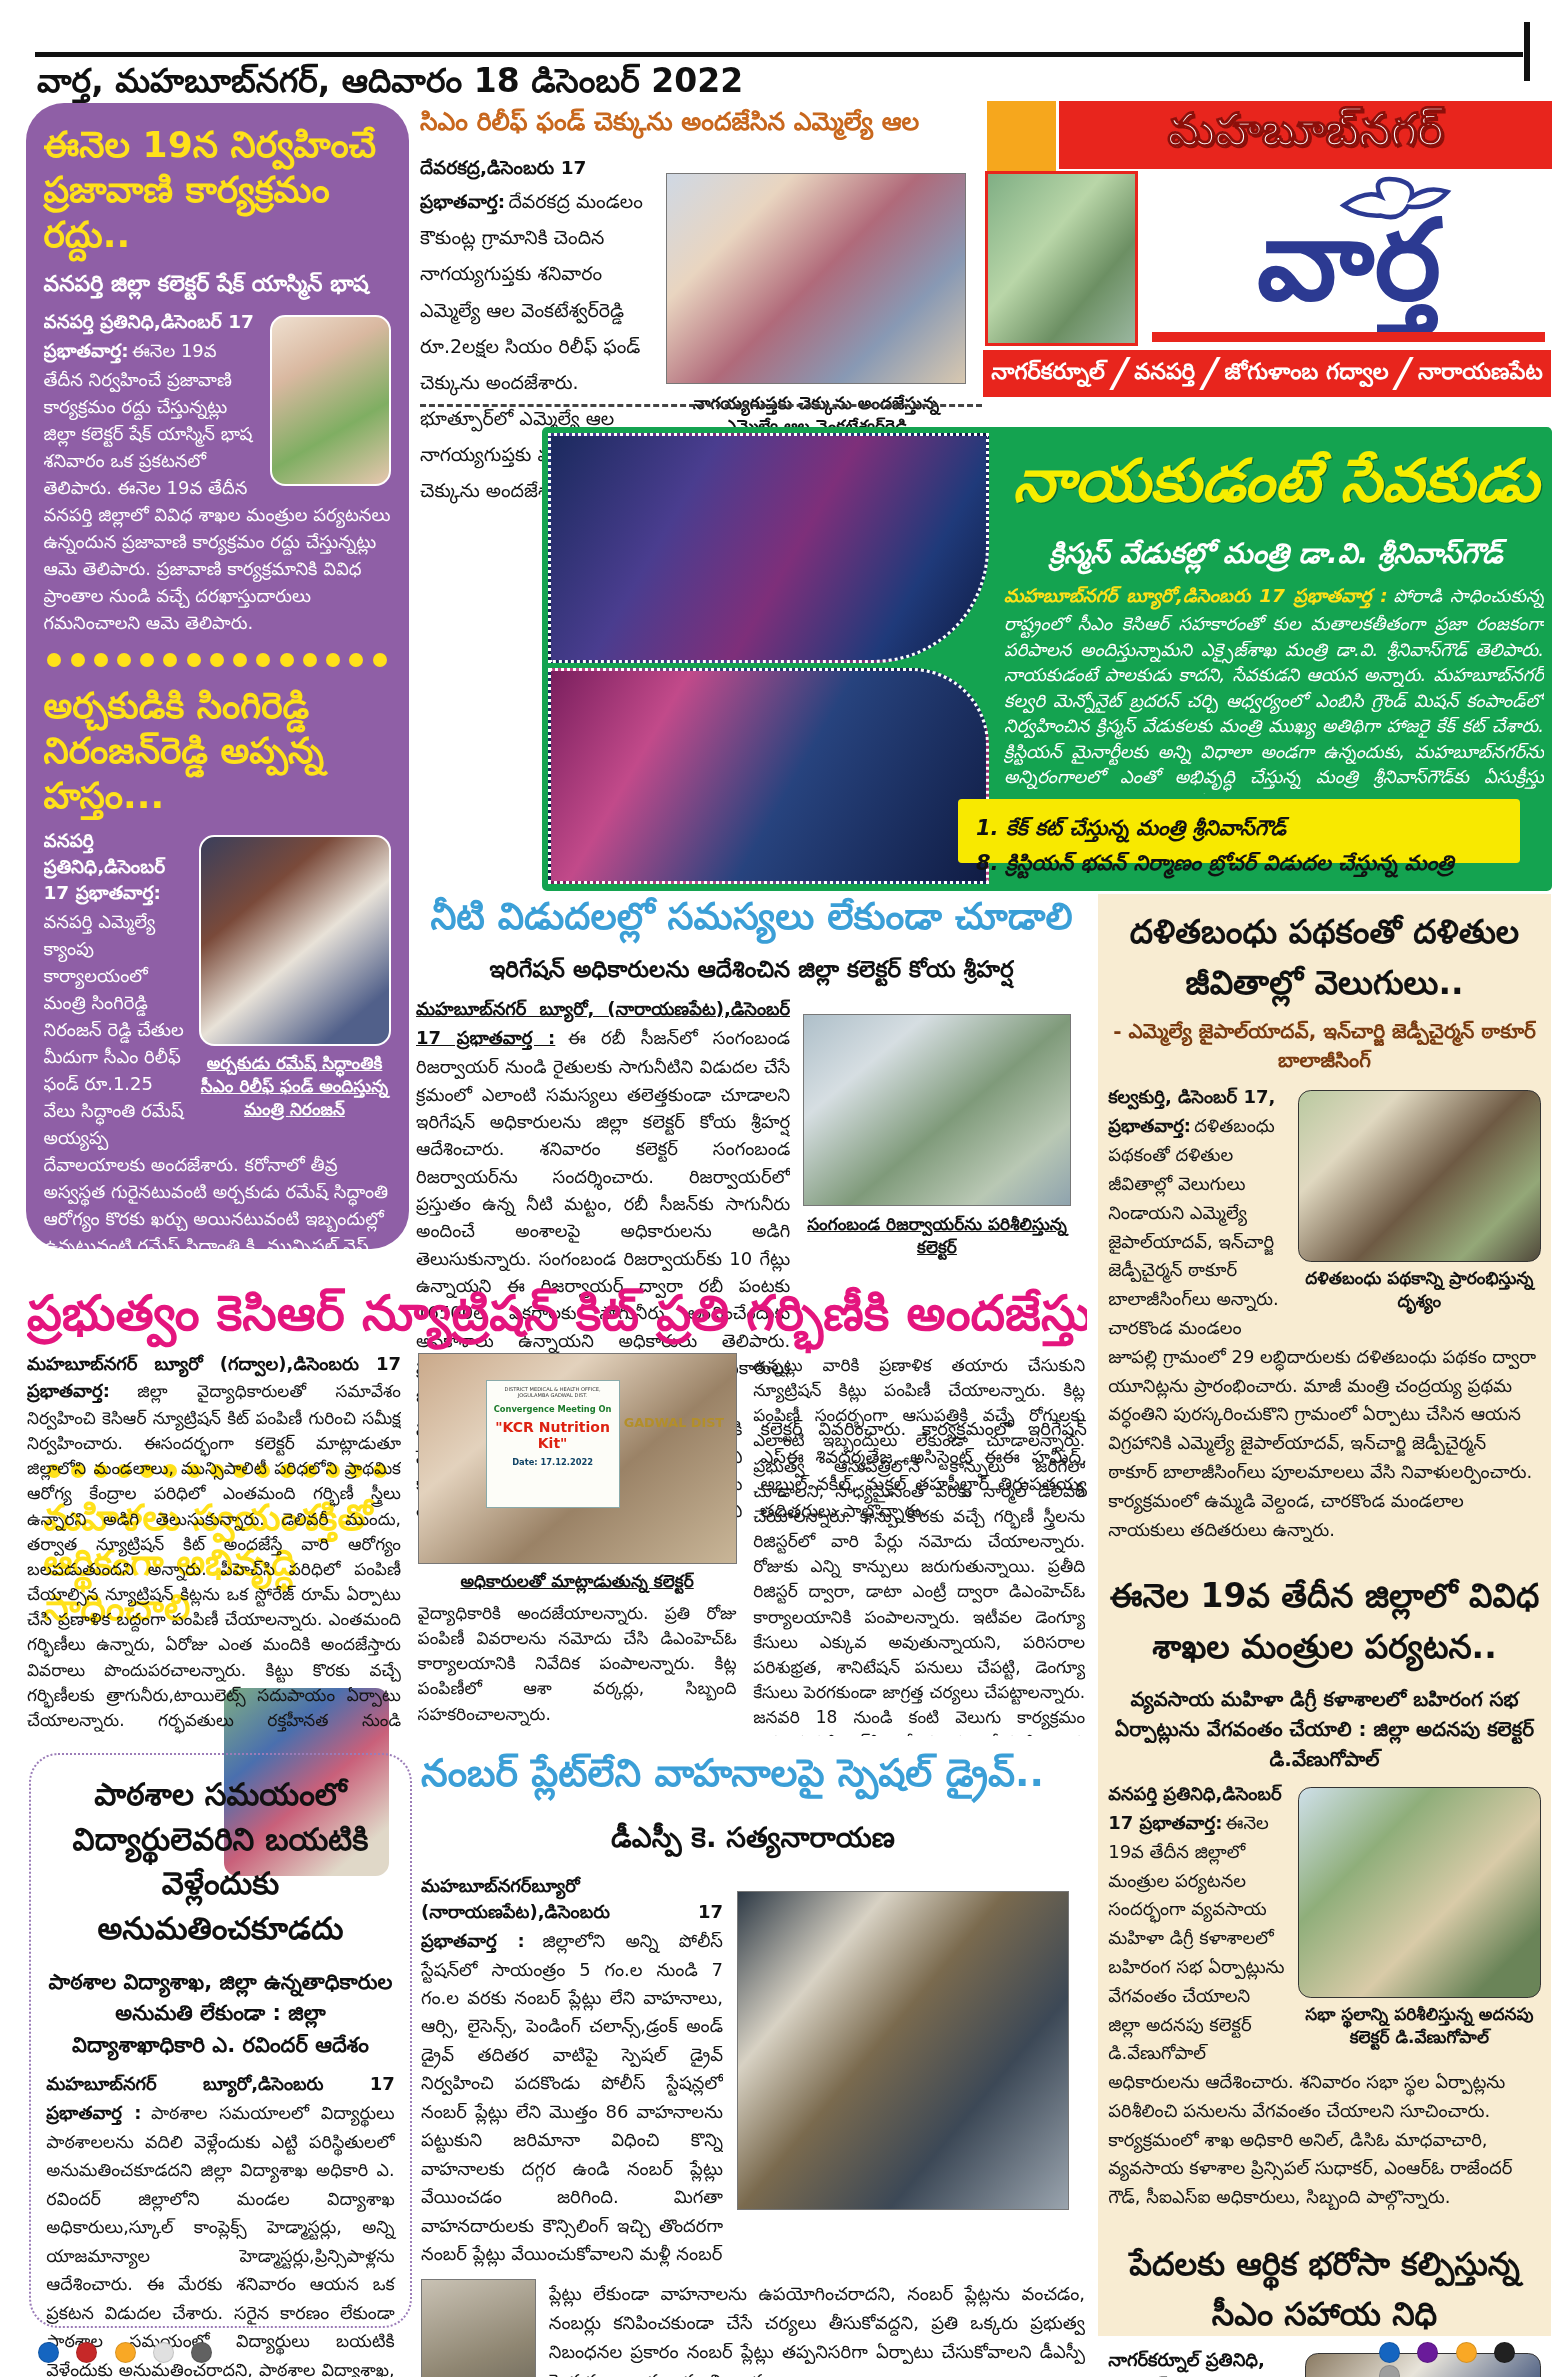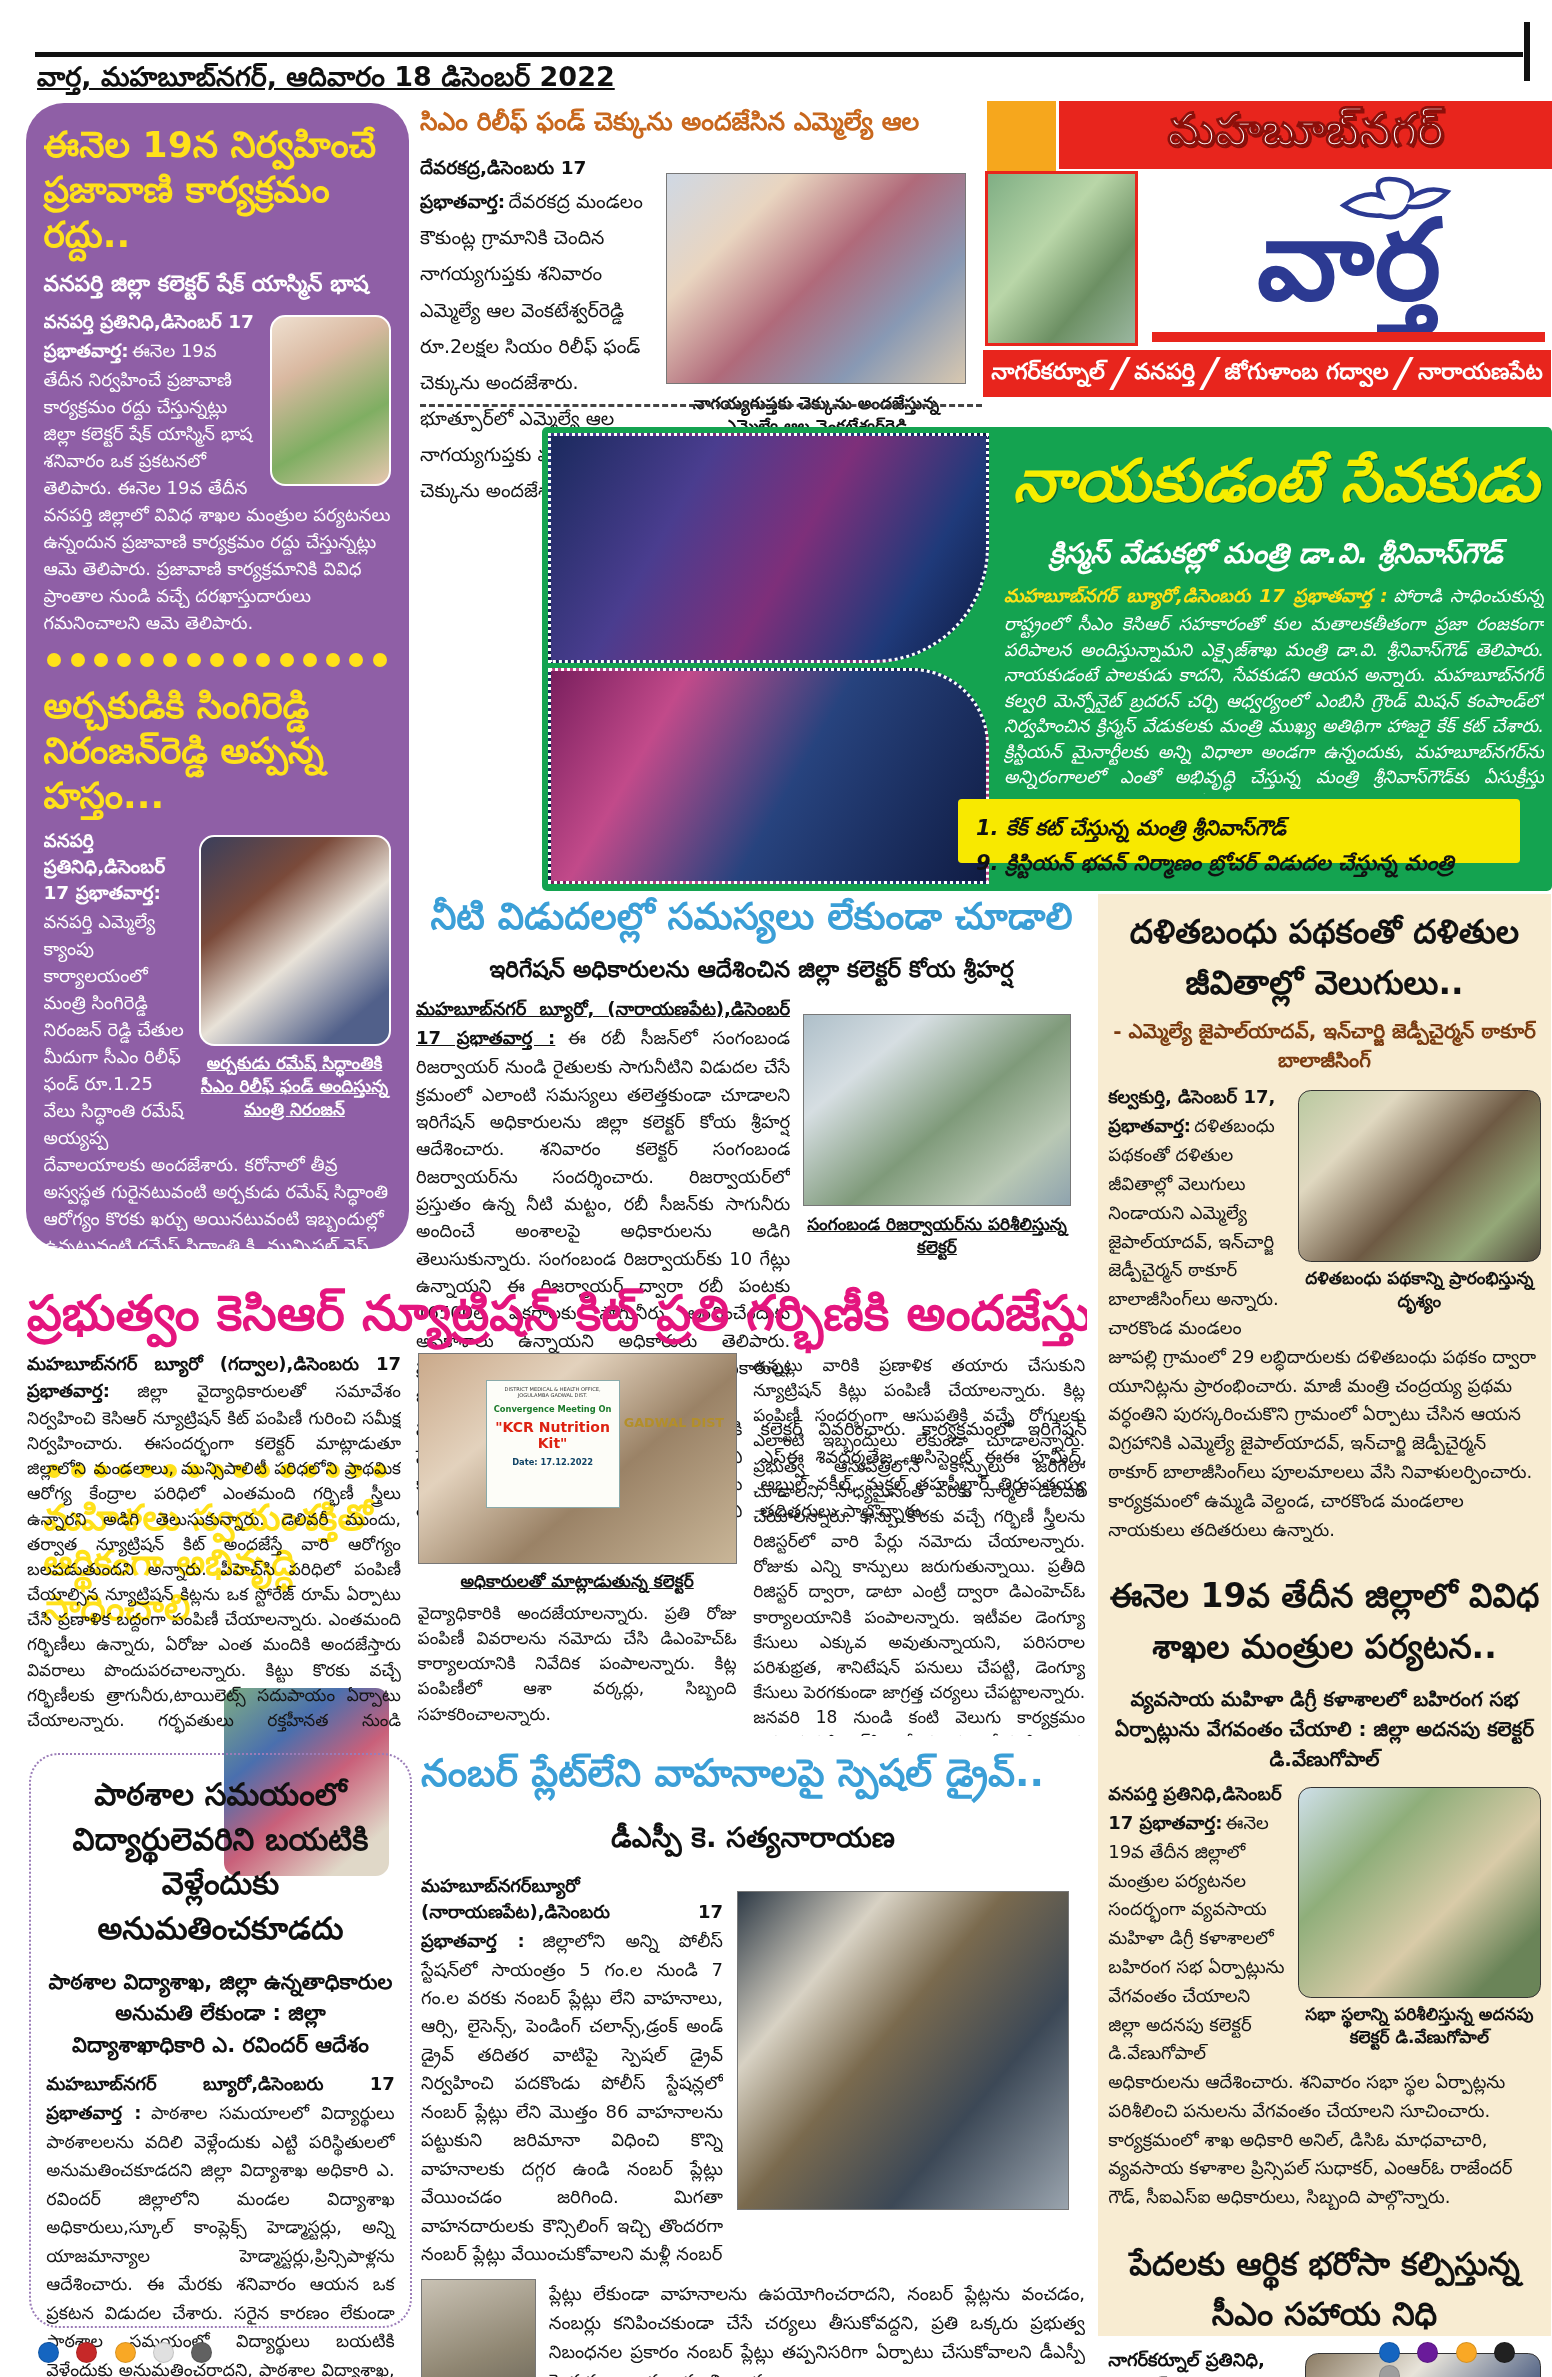--- a/index.html
+++ b/index.html
@@ -49,21 +49,21 @@
   .footer-dot{width:19px;height:19px;border-radius:50%;display:inline-block;margin-right:14px;border:0.6px solid #00000022;}
   figure{margin:16px;}
 </style>
 </head>
 <body>
 
 <div id="page">
 
   <div class="abs" style="left:35px;top:52px;width:1488px;height:4.5px;background:#111;"></div>
   <div class="abs" style="left:1524px;top:22px;width:6.4px;height:59px;background:#111;"></div>
-  <div class="abs b" style="left:37px;top:61px;width:766px;font-size:27px;text-decoration:underline;">వార్త, మహబూబ్‌నగర్, ఆదివారం 18 డిసెంబర్ 2022</div>
+  <div class="abs b" style="left:37px;top:61px;width:766px;font-size:33px;">వార్త, మహబూబ్‌నగర్, ఆదివారం 18 డిసెంబర్ 2022</div>
 
   <div class="abs mh-orange" style="left:987px;top:101px;width:69px;height:245px;"></div>
   <div class="abs mh-red" style="left:1059px;top:101px;width:493px;height:68px;display:flex;align-items:center;justify-content:center;">
     <span class="mh-title" style="font-size:45px;white-space:nowrap;">మహబూబ్‌నగర్</span>
   </div>
   <div class="abs ph green" style="left:985px;top:171px;width:153px;height:175px;border:3.2px solid #e8251d;"></div>
   <div class="abs" style="left:1146px;top:171px;width:406px;height:175px;background:#fff;">
     <svg class="abs" style="left:192px;top:-3.8px;width:115px;height:61px;" viewBox="0 0 100 54">
       <path d="M4 34 Q24 20 37 26 Q28 8 50 11 Q68 14 64 27 Q78 16 96 22 Q82 38 61 35 Q54 48 37 43 Q18 44 4 34 Z" fill="#ffffff" stroke="#2c3a92" stroke-width="4"></path>
     </svg>
@@ -179,21 +179,21 @@
 
     <div class="abs ctr ghead" style="left:466px;top:19px;width:536px;font-size:59px;white-space:nowrap;overflow:hidden;">నాయకుడంటే సేవకుడు</div>
     <div class="abs ctr gsub" style="left:466px;top:110px;width:536px;font-size:28px;white-space:nowrap;overflow:hidden;">క్రిస్మస్ వేడుకల్లో మంత్రి డా.వి. శ్రీనివాస్‌గౌడ్</div>
     <div class="abs jt" style="left:462px;top:156px;width:540px;height:211px;overflow:hidden;">
       <span class="gbyline" style="font-size:18.5px;">మహబూబ్‌నగర్ బ్యూరో,డిసెంబరు 17 ప్రభాతవార్త :</span>
       <span class="gbody" style="display:inline;font-size:18px;line-height:1.42;">పోరాడి సాధించుకున్న రాష్ట్రంలో సీఎం కెసిఆర్ సహకారంతో కుల మతాలకతీతంగా ప్రజా రంజకంగా పరిపాలన అందిస్తున్నామని ఎక్సైజ్‌శాఖ మంత్రి డా.వి. శ్రీనివాస్‌గౌడ్ తెలిపారు. నాయకుడంటే పాలకుడు కాదని, సేవకుడని ఆయన అన్నారు. మహబూబ్‌నగర్ కల్వరి మెన్నోనైట్ బ్రదరన్ చర్చి ఆధ్వర్యంలో ఎంబిసి గ్రౌండ్ మిషన్ కంపాండ్‌లో నిర్వహించిన క్రిస్మస్ వేడుకలకు మంత్రి ముఖ్య అతిథిగా హాజరై కేక్ కట్ చేశారు. క్రిస్టియన్ మైనార్టీలకు అన్ని విధాలా అండగా ఉన్నందుకు, మహబూబ్‌నగర్‌ను అన్నిరంగాలలో ఎంతో అభివృద్ధి చేస్తున్న మంత్రి శ్రీనివాస్‌గౌడ్‌కు ఏసుక్రీస్తు ఆశీర్వాదం అందించాలని కోరుతూ పాస్టర్లు ప్రత్యేక ప్రార్థనలు నిర్వహించారు. క్రిస్టియన్ భవన్ సహా అనేక అభివృద్ధి కార్యక్రమాలు చేసి గతంలో ఉన్న తమ అన్నిసమస్యలను పరిష్కరించినందుకు మంత్రికి కృతజ్ఞతలు తెలిపారు. తెలంగాణ ఏర్పడిన తర్వాత ఎలాంటి గొడవలు, విద్వేషాలు లేకుండా చేసిన ఘనత తమ ప్రభుత్వానిదే దక్కిందని మంత్రి శ్రీనివాస్‌గౌడ్ అన్నారు. భవిష్యత్తులోనూ మహబూబ్‌నగర్‌ను అన్ని రంగాలలో అభివృద్ధి చేస్తామని తెలిపారు. జిల్లా గ్రంథాలయాల సంస్థ చైర్మన్ రాజేశ్వర్‌గౌడ్, మాజీ మార్కెట్ కమిటి చైర్మన్ చెరుకుపల్లి రాజేశ్వర్, కౌన్సిలర్లు గోవిందు, రాజురాణి,జాజిమొగ్గ నర్సింహులు, ముఖ్యవక్త ప్రతాప్‌కుమార్, పాస్టర్ ఏసుపాదం, పిపి స్వదేష్, టైటస్ పాల్ తదితరులు పాల్గొన్నారు.</span>
     </div>
 
     <div class="abs ycap" style="left:416px;top:372px;width:562px;height:64px;box-sizing:border-box;">
       <div>1. కేక్ కట్ చేస్తున్న మంత్రి శ్రీనివాస్‌గౌడ్</div>
-      <div>9. క్రిస్టియన్ భవన్ నిర్మాణం బ్రోచర్ విడుదల చేస్తున్న మంత్రి</div>
+      <div>8. క్రిస్టియన్ భవన్ నిర్మాణం బ్రోచర్ విడుదల చేస్తున్న మంత్రి</div>
     </div>
   </div>
 
   <div class="abs" style="left:416px;top:895px;width:671px;height:382px;">
     <div class="hl-blue ctr" style="font-size:37px;">నీటి విడుదలల్లో సమస్యలు లేకుండా చూడాలి</div>
     <div class="subhead ctr" style="font-size:23px;margin-top:9px;">ఇరిగేషన్ అధికారులను ఆదేశించిన జిల్లా కలెక్టర్ కోయ శ్రీహర్ష</div>
     <div style="margin-top:10.2px;overflow:hidden;">
       <figure style="float:right;width:268px;margin-left:12.8px;">
         <div class="ph grey" style="width:268px;height:192px;
              background:linear-gradient(140deg,#aebfc9 0%,#d6dee2 25%,#7f9a7a 55%,#b9c8b4 80%,#8fa3ae 100%);"></div>

